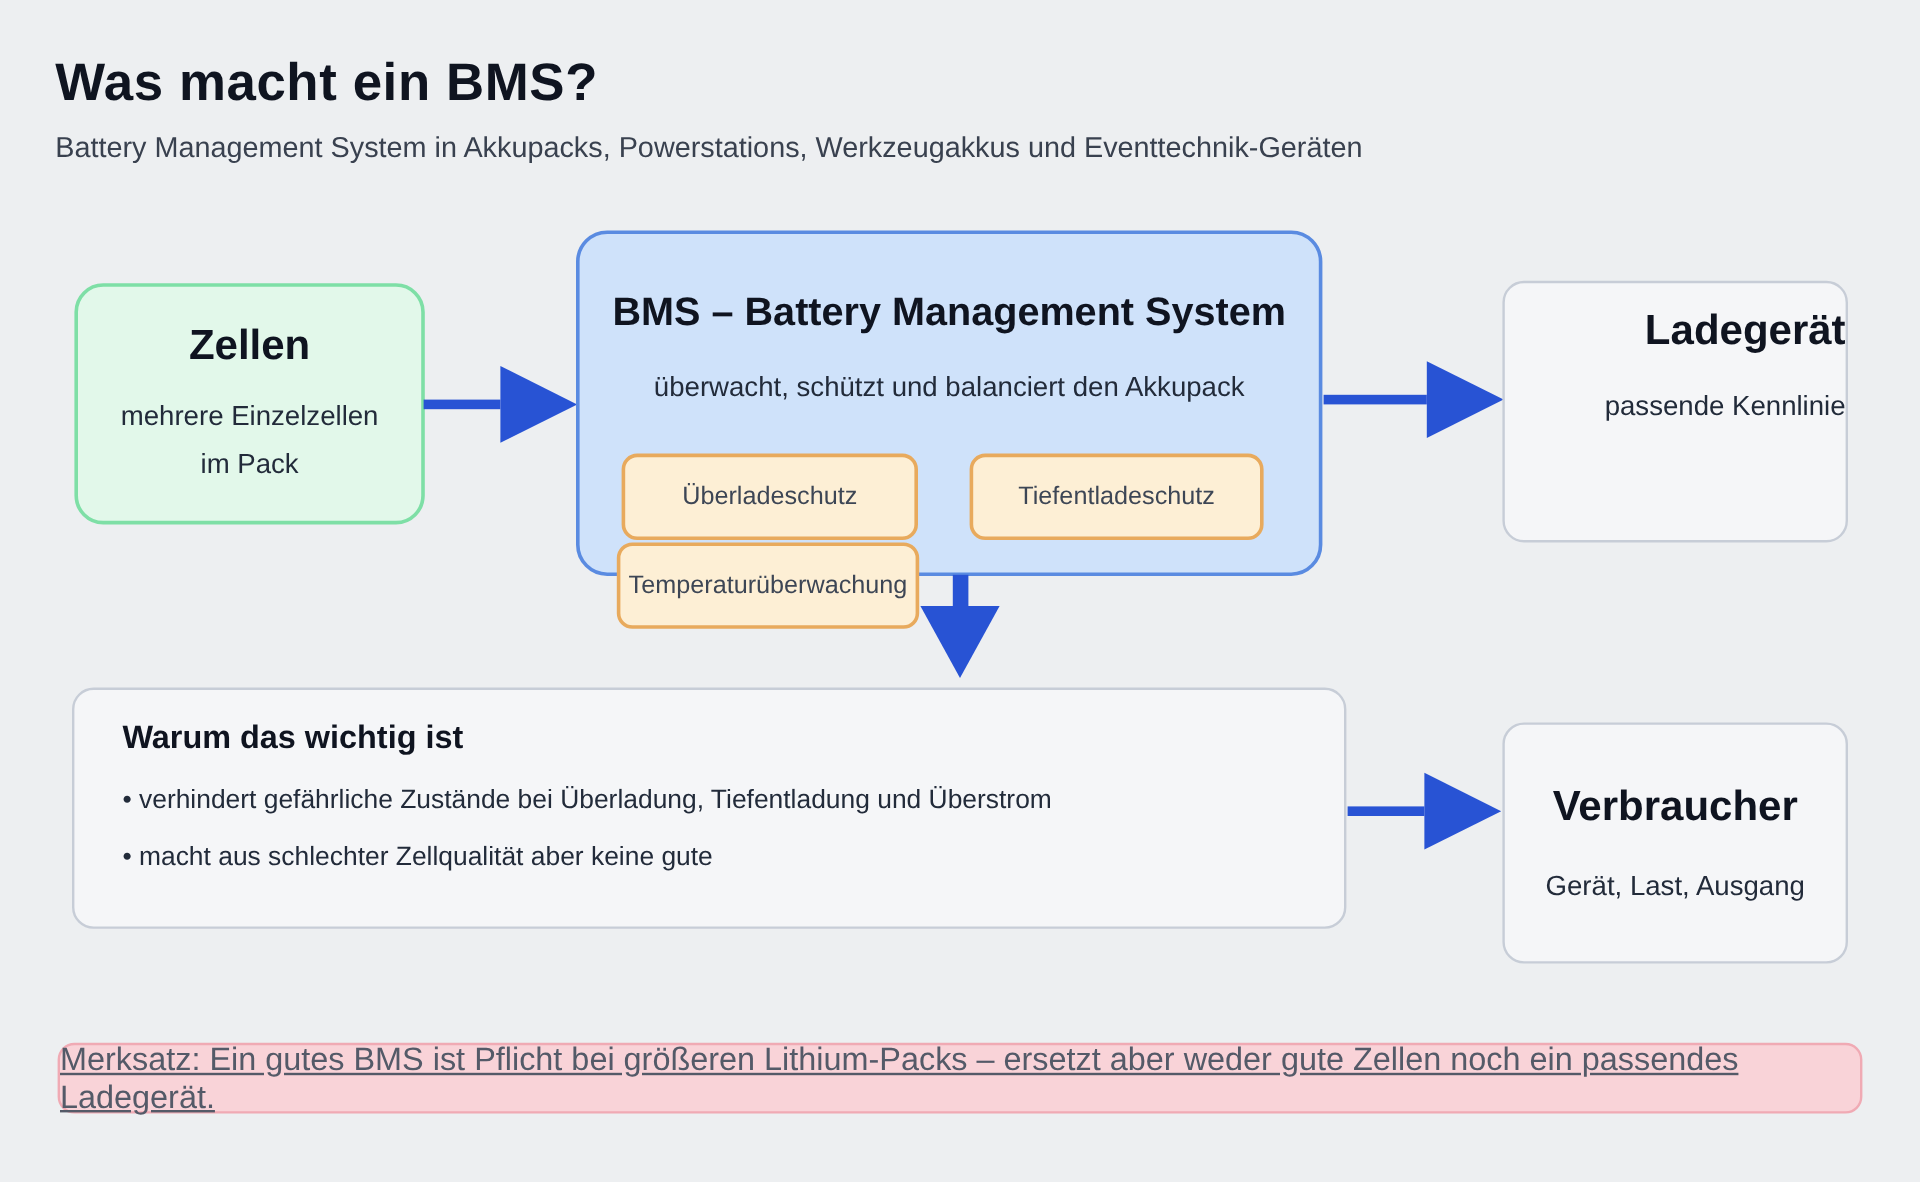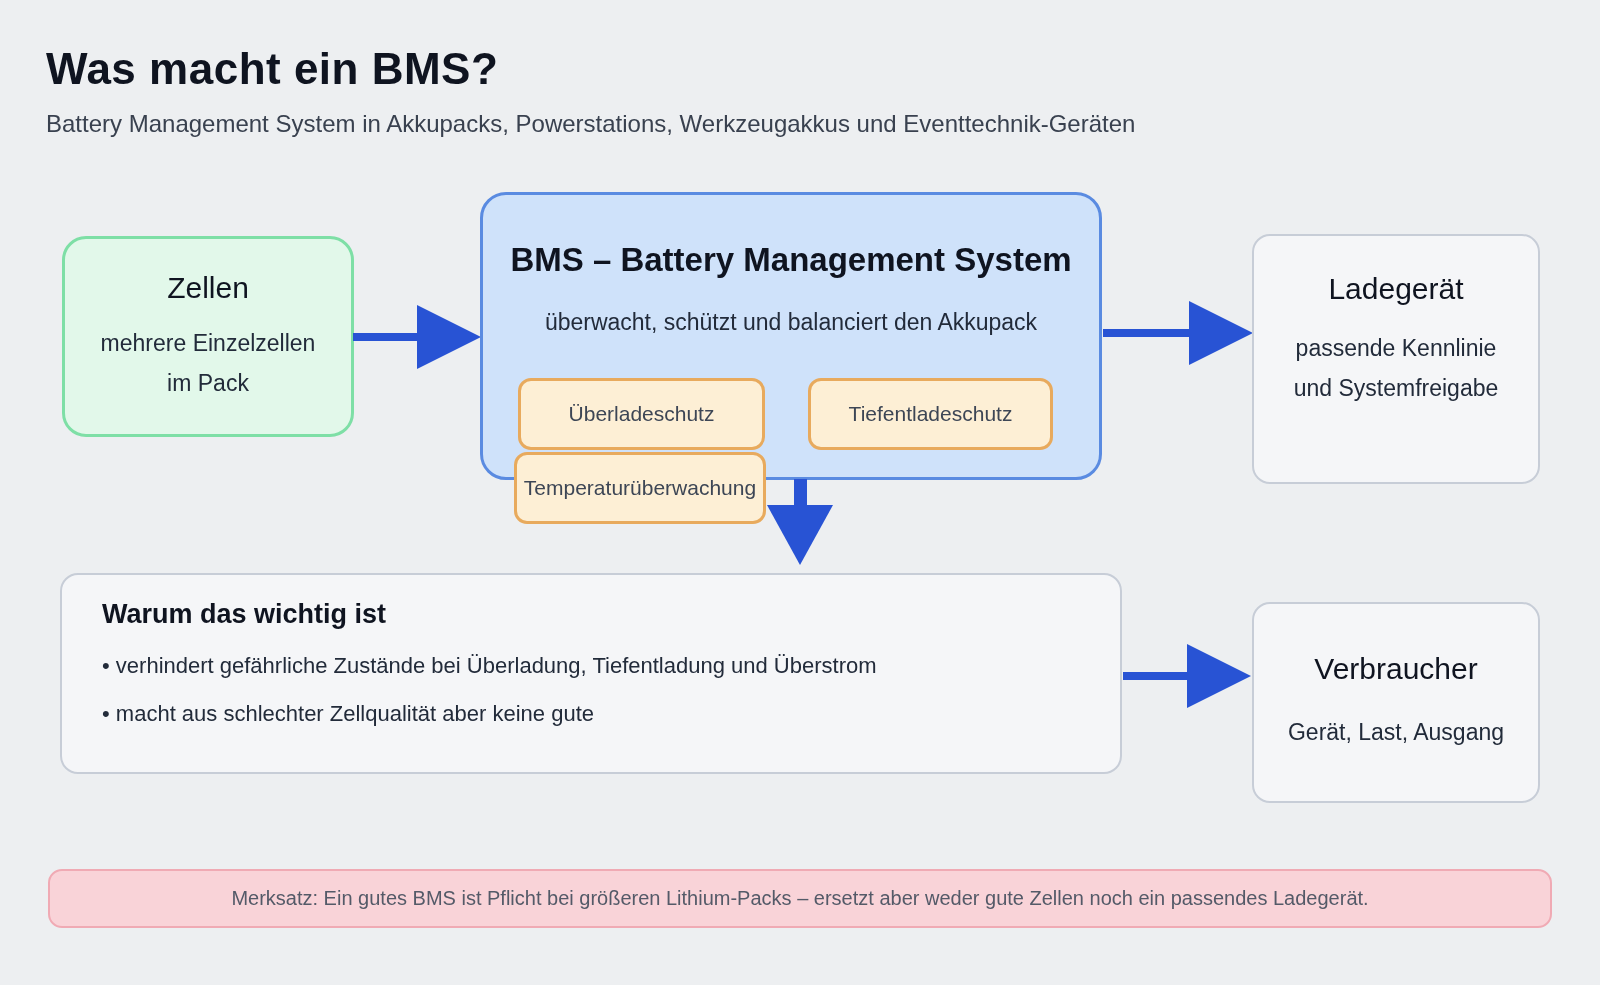--- a/index.html
+++ b/index.html
@@ -23,38 +23,38 @@
     position: absolute; left: 46px; top: 110px; margin: 0;
     font-size: 24px; color: var(--muted, #39414f);
   }
 
   
   .card {
     position: absolute; box-sizing: border-box;
     display: flex; flex-direction: column; align-items: center;
     text-align: center;
   }
-  .card h2 { margin: 0; font-size: 30px; font-weight: 400; color: var(--heading, #0f1420); }
+  .card h2 { margin: 0; font-size: 35px; font-weight: 700; color: var(--heading, #0f1420); }
   .card p { margin: 0; font-size: 23px; color: var(--body-text, #222b3a); line-height: 40px; }
 
   .green {
     background: var(--green-bg, #e2f8ea);
     border: 3px solid var(--green-border, #7edfa6);
     border-radius: 24px;
   }
   .neutral {
     background: var(--card-bg, #f5f6f8);
     border: 2px solid var(--card-border, #c7cdd7);
     border-radius: 18px;
   }
 
   .node-zellen { left: 62px; top: 236px; width: 292px; height: 201px; justify-content: center; }
   .node-zellen h2 { margin-bottom: 18px; }
 
-  .node-ladegeraet { left: 1252px; top: 234px; width: 288px; height: 250px; padding-top: 36px; }
+  .node-ladegeraet { left: 1252px; top: 234px; width: 288px; height: 218px; padding-top: 20px; align-items: flex-end; }
   .node-ladegeraet h2 { margin-bottom: 22px; }
 
   .node-verbraucher { left: 1252px; top: 602px; width: 288px; height: 201px; padding-top: 48px; }
   .node-verbraucher h2 { margin-bottom: 26px; }
 
   
   .bms {
     position: absolute; left: 480px; top: 192px; width: 622px; height: 288px;
     box-sizing: border-box; text-align: center;
     background: var(--bms-bg, #cfe2fa);
@@ -134,21 +134,21 @@
 
   
   .note {
     position: absolute; left: 48px; top: 869px; width: 1504px; height: 59px;
     box-sizing: border-box;
     display: flex; align-items: center; justify-content: center;
     background: var(--note-bg, #f9d3d8);
     border: 2px solid var(--note-border, #f0aab4);
     border-radius: 14px;
   }
-  .note p { margin: 0; font-size: 20px; color: var(--note-text, #545a68); }
+  .note p { margin: 0; font-size: 27px; color: var(--note-text, #545a68); text-decoration: underline; }
 </style>
 </head>
 <body>
 
 <div class="canvas">
 
   <h1 class="page-title">Was macht ein BMS?</h1>
   <p class="page-subtitle">Battery Management System in Akkupacks, Powerstations, Werkzeugakkus und Eventtechnik-Geräten</p>
 
   <section class="card green node-zellen">
@@ -171,21 +171,20 @@
   <div class="pill pill-2">Tiefentladeschutz</div>
 
   <div class="arrow arrow-2">
     <div class="stem"></div>
     <div class="head-right"></div>
   </div>
 
   <section class="card neutral node-ladegeraet">
     <h2>Ladegerät</h2>
     <p>passende Kennlinie</p>
-    <p>und Systemfreigabe</p>
   </section>
 
   <div class="arrow arrow-down">
     <div class="stem"></div>
     <div class="head-down"></div>
   </div>
 
   <section class="node-warum">
     <h2>Warum das wichtig ist</h2>
     <ul>

